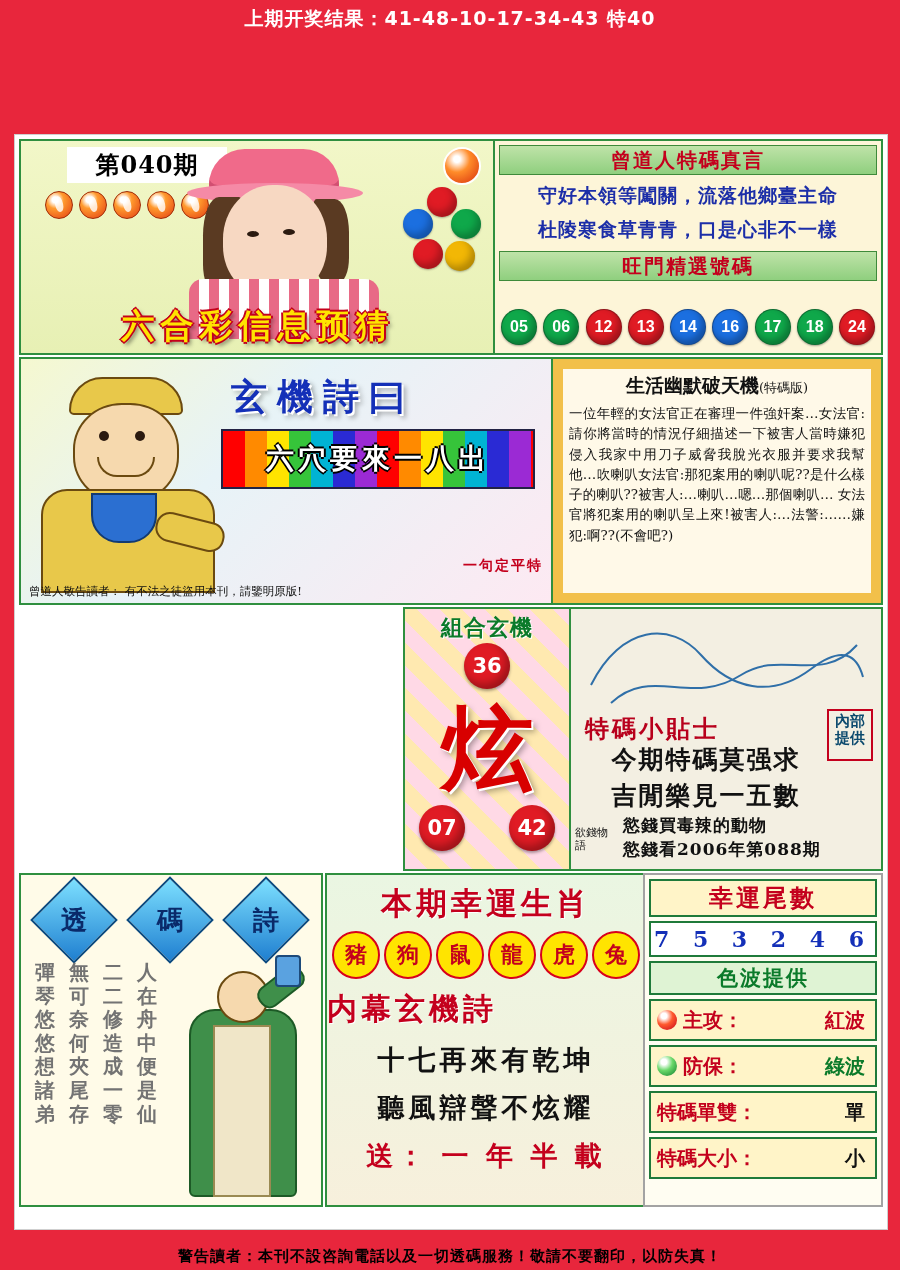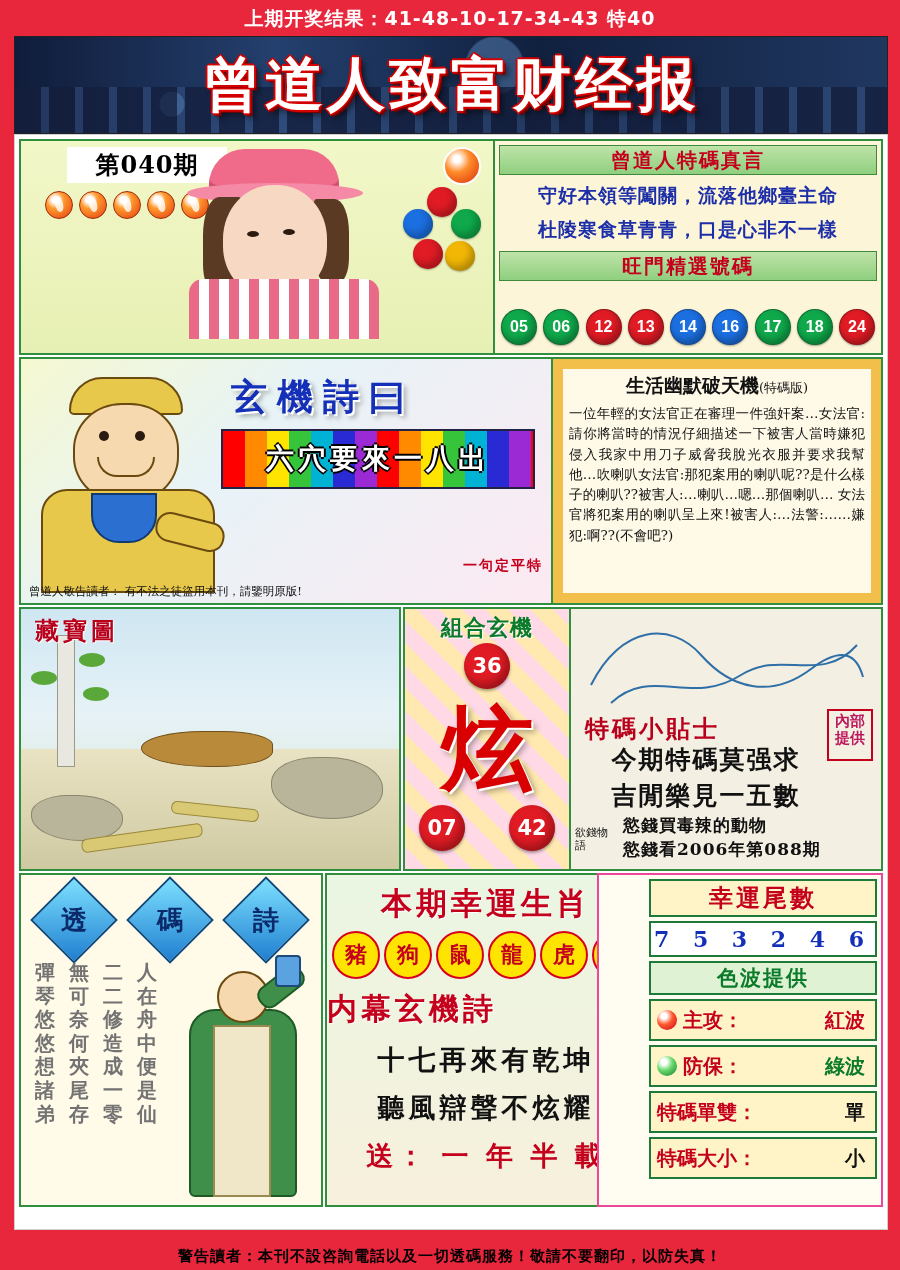--- a/index.html
+++ b/index.html
@@ -265,21 +265,21 @@
     color:#b8001c;font-family:"DejaVu Serif","Liberation Serif",serif;
   }
   .tips-l1,.tips-l2{
     position:absolute;left:10px;width:250px;text-align:center;font-size:25px;font-weight:bold;
     color:#111;font-family:"DejaVu Serif","Liberation Serif",serif;letter-spacing:2px;
   }
   .tips-l1{top:134px;}
   .tips-l2{top:170px;}
   .stamp{
     position:absolute;right:8px;top:100px;width:42px;height:46px;border:2px solid #c4001d;
-    color:#be185d;font-size:15px;font-weight:bold;line-height:1.1;text-align:center;padding-top:2px;
+    color:#0c4a6e;font-size:15px;font-weight:bold;line-height:1.1;text-align:center;padding-top:2px;
     font-family:"DejaVu Serif","Liberation Serif",serif;
   }
   .yuqian{
     position:absolute;left:4px;bottom:6px;width:40px;height:48px;font-size:11px;line-height:1.2;
     color:#111;font-family:"DejaVu Serif","Liberation Serif",serif;
     display:flex;flex-wrap:wrap;align-content:center;
   }
   .yq-line{
     position:absolute;left:52px;width:250px;font-size:17px;font-weight:bold;color:#111;
     font-family:"DejaVu Serif","Liberation Serif",serif;letter-spacing:1px;margin-top:32px;
@@ -331,21 +331,21 @@
     color:#c4001d;font-family:"DejaVu Serif","Liberation Serif",serif;text-shadow:1px 1px 0 #fff;
   }
   .mid4 .pl{
     margin-top:12px;text-align:center;font-size:27px;font-weight:bold;letter-spacing:4px;color:#111;
     font-family:"DejaVu Serif","Liberation Serif",serif;
   }
   .mid4 .pl.red{color:#c4001d;}
 
   .right4{
     position:absolute;right:0;top:0;width:236px;height:330px;
-    border:2px solid #ec4899;background:#fffdf2;overflow:hidden;padding-left:46px;
+    border:2px solid #a3a3a3;background:#fffdf2;overflow:hidden;
   }
   .r4box{
     margin:4px;border:2px solid #1f7a3a;background:#fff4c8;
     display:flex;align-items:center;justify-content:center;
     font-family:"DejaVu Serif","Liberation Serif",serif;
   }
   .r4-title{height:34px;font-size:24px;font-weight:bold;color:#c4001d;letter-spacing:3px;}
   .r4-nums{height:32px;font-size:22px;font-weight:bold;color:#1430b8;letter-spacing:8px;background:#fff;}
   .r4-sub{height:30px;font-size:21px;font-weight:bold;color:#0b7a2a;letter-spacing:2px;background:#dff3d4;}
   .r4-row{
@@ -366,24 +366,20 @@
 </style>
 </head>
 <body>
 
 <div class="page">
 
   <div class="topbar">
     <span>上期开奖结果：41-48-10-17-34-43  特40</span>
   </div>
 
-  <div class="masthead">
-    <div class="city"></div>
-    <div class="mast-title">曾道人致富财经报</div>
-  </div>
 
   <div class="frame">
 
     <div class="r1">
 
       <div class="r1-left">
         <div class="logo-flame"></div>
         <div class="issue-badge">第040期</div>
         <div class="flame-row">
           <div class="flame"></div>
@@ -406,20 +402,21 @@
         </div>
 
         <div class="balls-cluster">
           <i style="left:26px;top:0;background:#e01b24;"></i>
           <i style="left:2px;top:22px;background:#1b6fe0;"></i>
           <i style="left:50px;top:22px;background:#0fa84a;"></i>
           <i style="left:12px;top:52px;background:#e01b24;"></i>
           <i style="left:44px;top:54px;background:#f2b705;"></i>
         </div>
 
+        <div class="pred-title">六合彩信息预猜</div>
       </div>
 
       <div class="r1-right">
         <div class="banner-green">曾道人特碼真言</div>
         <div class="poem-line">守好本領等闖關，流落他鄉臺主命</div>
         <div class="poem-line">杜陵寒食草青青，口是心非不一樣</div>
         <div class="banner-green">旺門精選號碼</div>
         <div class="nums-row">
           <div class="nball" style="background:#0fa84a;">05</div>
           <div class="nball" style="background:#0fa84a;">06</div>
@@ -458,33 +455,20 @@
       <div class="joke">
         <div class="joke-title">
           <span>生活幽默破天機</span><small>(特碼版)</small>
         </div>
         <div class="joke-body">一位年輕的女法官正在審理一件強奸案…女法官:請你將當時的情況仔細描述一下被害人當時嫌犯侵入我家中用刀子威脅我脫光衣服并要求我幫他…吹喇叭女法官:那犯案用的喇叭呢??是什么樣子的喇叭??被害人:…喇叭…嗯…那個喇叭… 女法官將犯案用的喇叭呈上來!被害人:…法警:……嫌犯:啊??(不會吧?)</div>
       </div>
     </div>
 
     <div class="r3">
 
-      <div class="cangbao">
-        <div class="cb-ground"></div>
-        <div class="cb-tree"></div>
-        <div class="cb-leaf" style="left:58px;top:44px;"></div>
-        <div class="cb-leaf" style="left:10px;top:62px;"></div>
-        <div class="cb-leaf" style="left:62px;top:78px;"></div>
-        <div class="cb-rock" style="left:10px;top:186px;width:90px;height:44px;"></div>
-        <div class="cb-rock" style="left:250px;top:148px;width:110px;height:60px;"></div>
-        <div class="cb-lizard"></div>
-        <div class="cb-stick" style="left:60px;top:222px;width:120px;height:12px;transform:rotate(-8deg);"></div>
-        <div class="cb-stick" style="left:150px;top:196px;width:86px;height:11px;transform:rotate(6deg);"></div>
-        <div class="cb-title">藏寶圖</div>
-      </div>
 
       <div class="zuhe">
         <div class="zh-title">組合玄機</div>
         <div class="zh-ball" style="left:59px;top:34px;background:#e01b24;">36</div>
         <div class="zh-big">炫</div>
         <div class="zh-ball" style="left:14px;top:196px;background:#e01b24;">07</div>
         <div class="zh-ball" style="right:14px;top:196px;background:#e01b24;">42</div>
       </div>
 
       <div class="tips">

